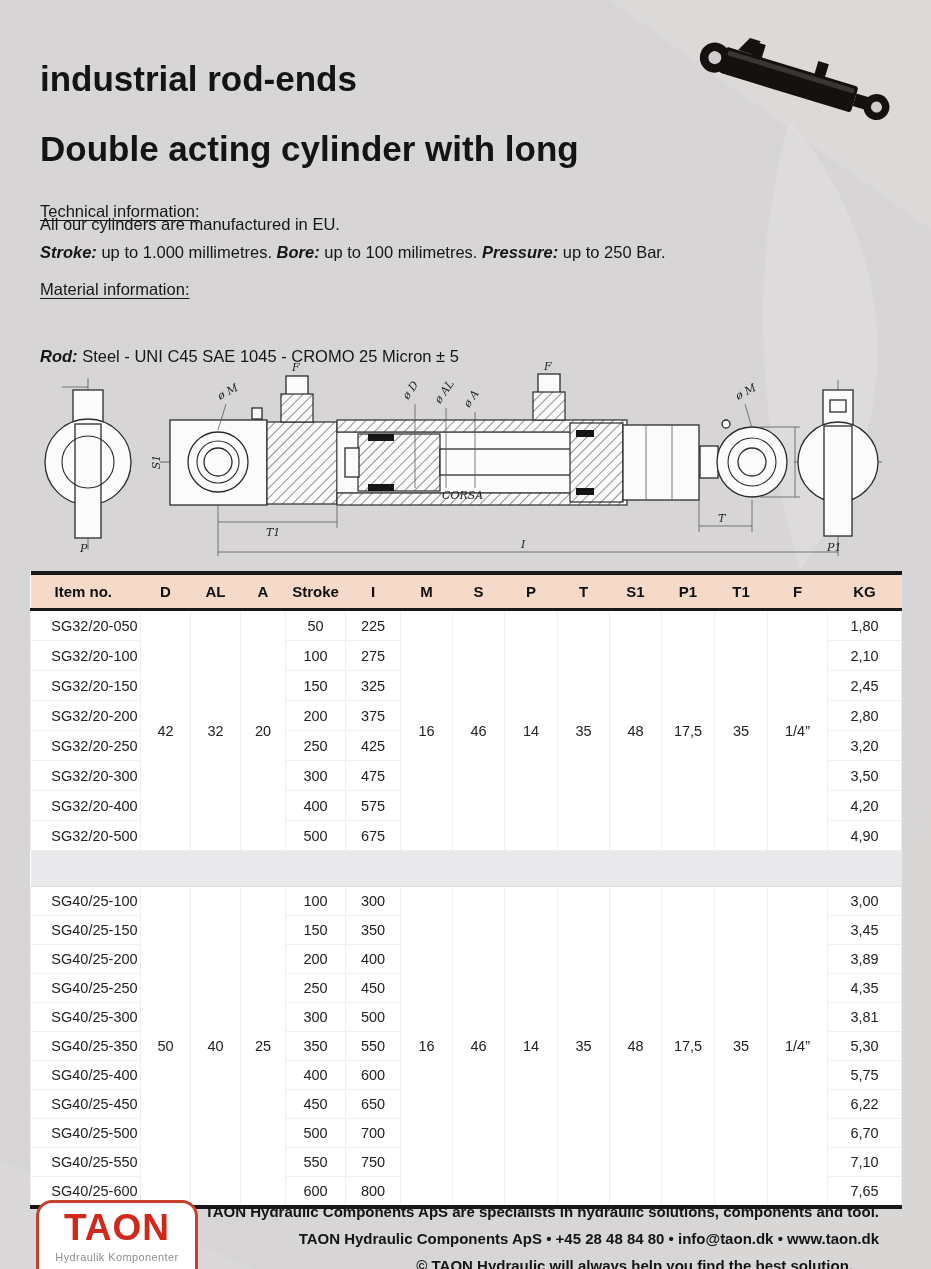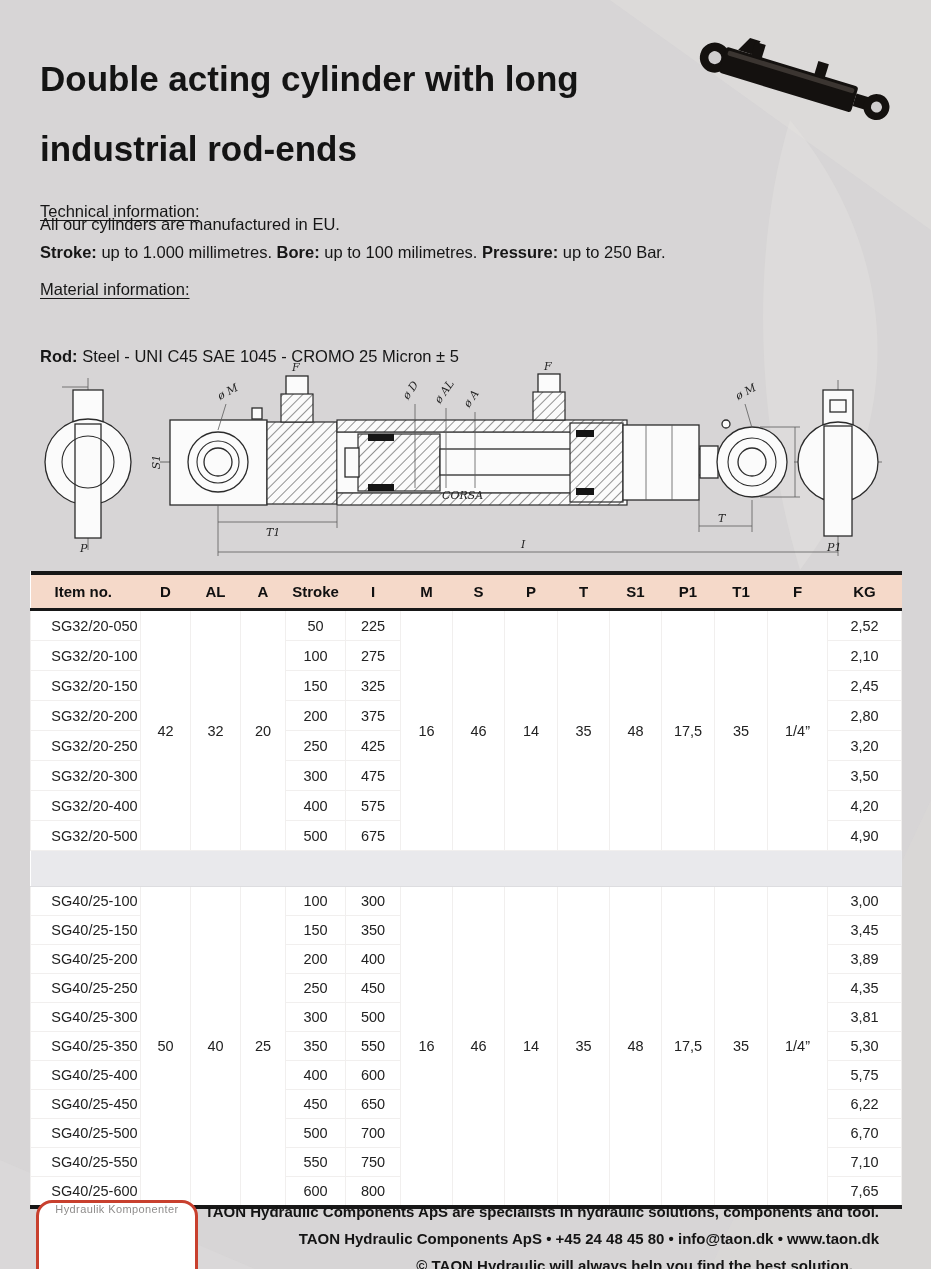--- a/index.html
+++ b/index.html
@@ -5,21 +5,21 @@
   html,body{margin:0;padding:0;background:#9a9a9a;}
   .page{position:relative;width:931px;height:1269px;background:#d7d5d6;overflow:hidden;
         font-family:"Liberation Sans","DejaVu Sans",sans-serif;color:#1a1a1a;margin:0 auto;}
   .bg{position:absolute;left:0;top:0;}
   
   .title{position:absolute;left:40px;top:44px;font-size:35px;line-height:70px;font-weight:600;color:#141414;}
   .photo{position:absolute;left:682px;top:38px;}
   
   .info{position:absolute;left:40px;font-size:16.5px;color:#161616;white-space:nowrap;}
   .uline{text-decoration:underline;text-underline-offset:3px;}
-  .info b{font-weight:700;}
+  .info b{font-weight:700;font-style:italic;}
   
   .drawing{position:absolute;left:0;top:360px;}
   .part{fill:#fbfbfb;stroke:#2b2b2b;stroke-width:1.3;}
   .ln{fill:none;stroke:#2b2b2b;stroke-width:1.1;}
   .cl{stroke:#5a5a5a;stroke-width:0.8;}
   .cdash{stroke:#5a5a5a;stroke-width:0.9;stroke-dasharray:10 3 2 3;}
   .lbl{font-family:"DejaVu Serif","Liberation Serif",serif;font-style:italic;font-size:11px;fill:#232323;}
   
   .table-wrap{position:absolute;left:30px;top:571px;width:754px;}
   table{border-collapse:collapse;width:871px;table-layout:fixed;
@@ -49,22 +49,22 @@
 <div class="page">
 
   <svg class="bg" width="931" height="1269">
     <polygon points="610,0 931,0 931,230" fill="#e0dfdd" opacity="0.55"></polygon>
     <path d="M 790,120 C 905,260 905,430 800,570 C 758,430 748,260 790,120 Z" fill="#e3e2e0" opacity="0.5"></path>
     <polygon points="931,800 931,1269 710,1269" fill="#dbd9d8" opacity="0.45"></polygon>
     <polygon points="0,1269 0,1160 255,1269" fill="#dedcdb" opacity="0.5"></polygon>
   </svg>
 
   <div class="title">
+    <div>industrial rod-ends</div>
     <div>Double acting cylinder with long</div>
-    <div>industrial rod-ends</div>
   </div>
 
   <svg class="photo" width="225" height="100" viewBox="0 0 225 100">
     <g transform="rotate(17 112 48)">
       <polygon points="48,30 56,15 67,15 62,30" fill="#14110f"></polygon>
       <circle cx="28" cy="44" r="15" fill="#14110f"></circle>
       <circle cx="28" cy="44" r="6.5" fill="#cfcdce"></circle>
       <rect x="36" y="30" width="138" height="27" rx="3" fill="#14110f"></rect>
       <rect x="39" y="33" width="132" height="5" rx="2" fill="#453f3a" opacity="0.8"></rect>
       <rect x="62" y="17" width="11" height="15" fill="#14110f"></rect>
@@ -238,21 +238,21 @@
             <td>50</td>
             <td>225</td>
             <td class="shared" rowspan="8">16</td>
             <td class="shared" rowspan="8">46</td>
             <td class="shared" rowspan="8">14</td>
             <td class="shared" rowspan="8">35</td>
             <td class="shared" rowspan="8">48</td>
             <td class="shared" rowspan="8">17,5</td>
             <td class="shared" rowspan="8">35</td>
             <td class="shared" rowspan="8">1/4”</td>
-            <td class="col-kg">2,52</td>
+            <td class="col-kg">1,80</td>
           </tr>
           <tr class="g1">
             <td class="col-item">SG32/20-100</td>
             <td>100</td>
             <td>275</td>
             <td class="col-kg">2,10</td>
           </tr>
           <tr class="g1">
             <td class="col-item">SG32/20-150</td>
             <td>150</td>
@@ -367,21 +367,22 @@
             <td class="col-item">SG40/25-600</td>
             <td>600</td>
             <td>800</td>
             <td class="col-kg">7,65</td>
           </tr>
         </tbody>
     </table>
   </div>
 
   <div class="logo">
+    <div class="logo-text">TAON</div>
     <div class="logo-sub">Hydraulik Komponenter</div>
   </div>
   <div class="footer-text">
     <div>TAON Hydraulic Components ApS are specialists in hydraulic solutions, components and tool.</div>
-    <div>TAON Hydraulic Components ApS • +45 24 48 45 80 • info@taon.dk • www.taon.dk</div>
+    <div>TAON Hydraulic Components ApS • +45 28 48 84 80 • info@taon.dk • www.taon.dk</div>
     <div class="footer-line3">© TAON Hydraulic will always help you find the best solution.</div>
   </div>
 
 </div>
 
 </body></html>

